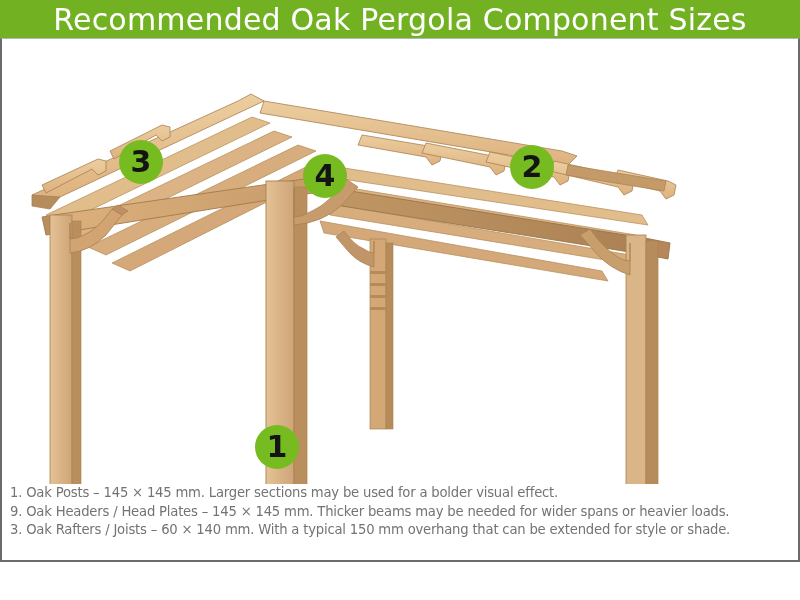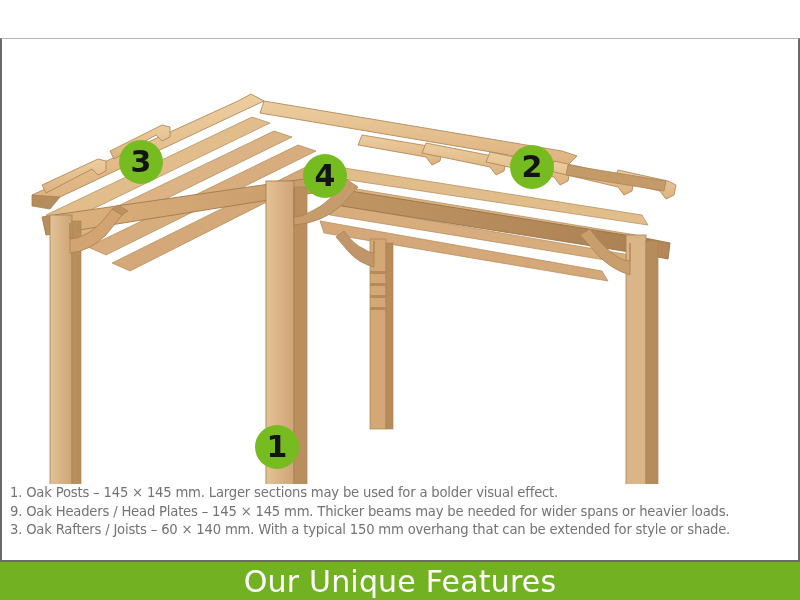--- a/index.html
+++ b/index.html
@@ -98,20 +98,23 @@
   #badge-1 { left: 253px; top: 386px; }
   #badge-2 { left: 508px; top: 106px; }
   #badge-3 { left: 117px; top: 101px; }
   #badge-4 { left: 301px; top: 115px; }
 </style>
 </head>
 <body>
 
 <div id="page">
 
+  <div id="top-band" class="band">
+    <span>Recommended Oak Pergola Component Sizes</span>
+  </div>
 
   <div id="content-frame">
 
     <div id="illustration">
       <svg viewBox="0 0 796 445" xmlns="http://www.w3.org/2000/svg">
         <defs>
           <linearGradient id="gLight" x1="0" y1="0" x2="0" y2="1">
             <stop offset="0%" stop-color="#eccd9f"></stop>
             <stop offset="100%" stop-color="#ddb27f"></stop>
           </linearGradient>
@@ -247,17 +250,14 @@
     </div>
 
     <div id="spec-list">
       <div class="spec-line">1. Oak Posts – 145 × 145 mm. Larger sections may be used for a bolder visual effect.</div>
       <div class="spec-line">9. Oak Headers / Head Plates – 145 × 145 mm. Thicker beams may be needed for wider spans or heavier loads.</div>
       <div class="spec-line">3. Oak Rafters / Joists – 60 × 140 mm. With a typical 150 mm overhang that can be extended for style or shade.</div>
     </div>
 
   </div>
 
-  <div id="bottom-band" class="band">
-    <span>Our Unique Features</span>
-  </div>
 
 </div>
 
 </body></html>

